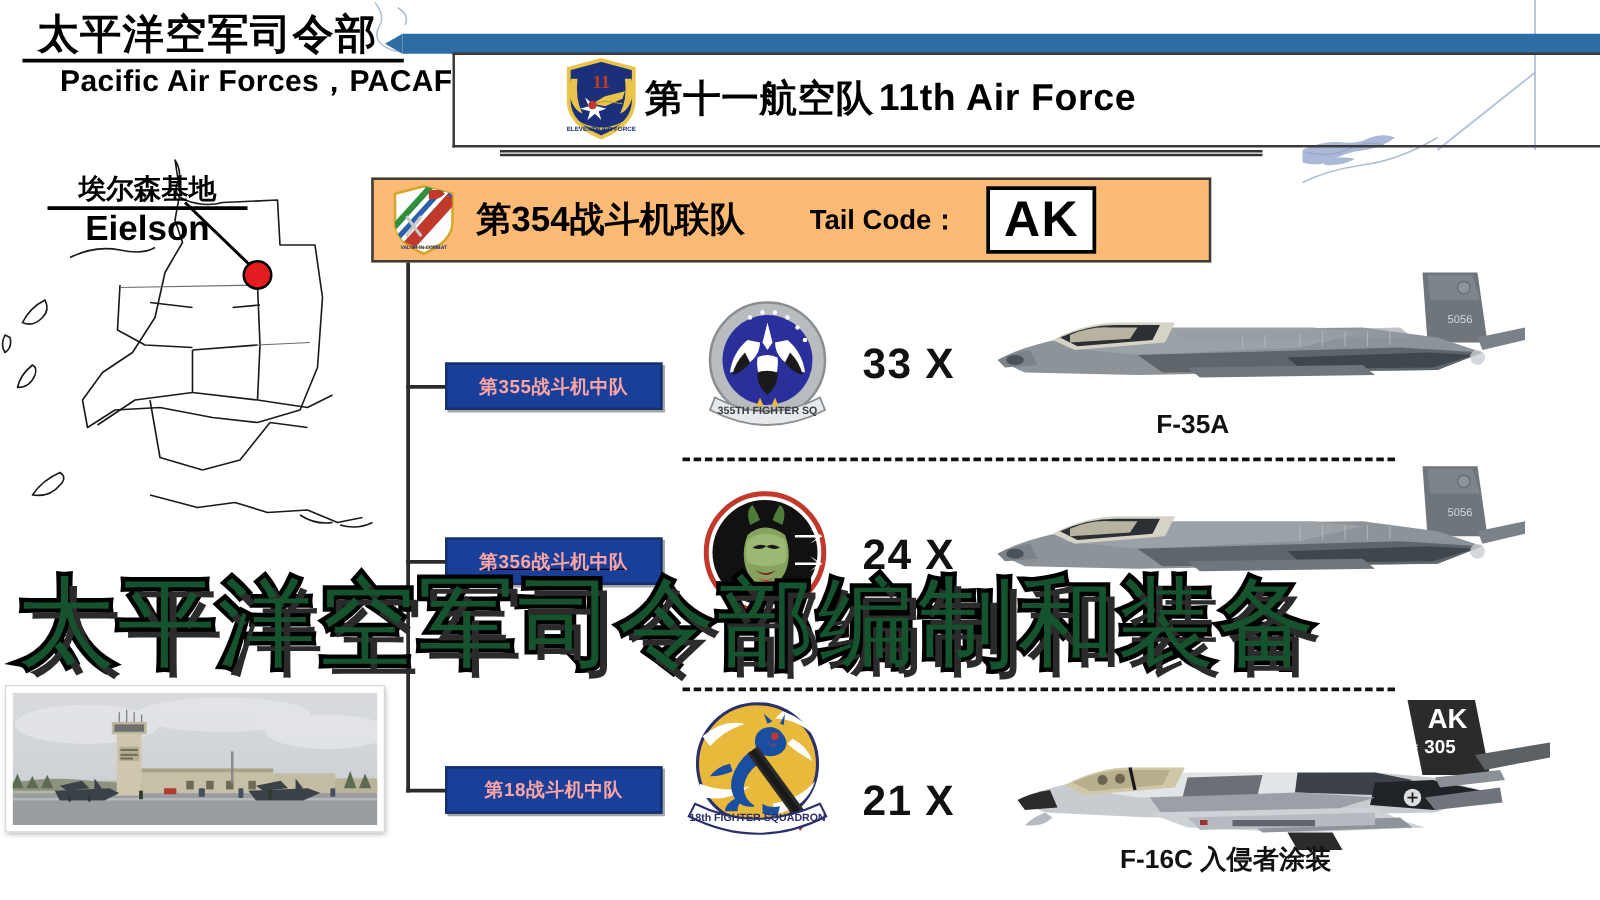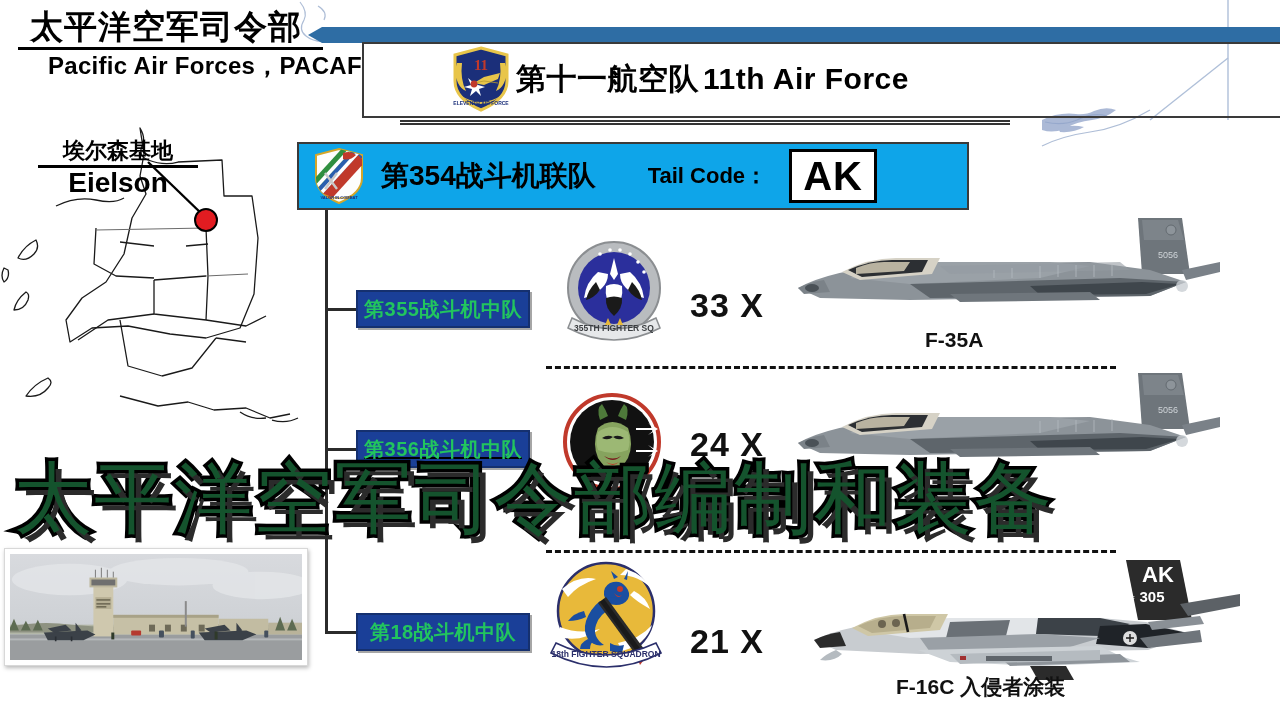--- a/index.html
+++ b/index.html
@@ -41,42 +41,42 @@
   
   .map-wrap { position:absolute; left:0px; top:120px; width:320px; height:330px; }
   .map-label { position:absolute; left:38px; top:18px; width:160px; text-align:center; }
   .map-cn { font-size:22px; font-weight:bold; color:#000; white-space:nowrap; line-height:26px;}
   .map-line { height:3px; background:#000; margin:1px 0 1px 0; }
   .map-en { font-size:28px; font-weight:bold; color:#000; line-height:28px; }
 
   
   .wing-box {
     position:absolute; left:297px; top:142px; width:672px; height:68px;
-    background:#0ea5e9; border:2px solid #3a3a3a;
+    background:#fdba74; border:2px solid #3a3a3a;
     display:flex; align-items:center; padding-left:14px; gap:16px;
   }
   .wing-name { font-size:28px; font-weight:bold; color:#000; white-space:nowrap; }
   .tailcode-lbl { font-size:22px; font-weight:bold; color:#000; margin-left:36px; white-space:nowrap; }
   .tailcode-box {
     width:88px; height:54px; border:3px solid #000; background:#fff;
     display:flex; align-items:center; justify-content:center; margin-left:6px;
   }
   .tailcode-val { font-size:40px; font-weight:bold; color:#000; letter-spacing:1px; line-height:40px;}
 
   
   .trunk { position:absolute; left:325px; top:210px; width:3px; height:424px; background:#2b2b2b; }
   .branch { position:absolute; width:33px; height:3px; background:#2b2b2b; }
 
   
   .sq-box {
     position:absolute; height:38px; background:#1a3f98; border:2px solid #15306f;
     display:flex; align-items:center; justify-content:center;
     box-shadow:2px 2px 0 rgba(0,0,0,.35);
   }
-  .sq-label { color:#22c55e; font-size:20px; font-weight:bold; white-space:nowrap; letter-spacing:.5px;}
+  .sq-label { color:#fca5a5; font-size:15px; font-weight:bold; white-space:nowrap; letter-spacing:.5px;}
 
   .count { position:absolute; font-size:34px; font-weight:bold; color:#111; letter-spacing:1px; }
   .ac-label { position:absolute; font-size:21px; font-weight:bold; color:#111; white-space:nowrap; }
   .dashline { position:absolute; height:0; border-top:3px dashed #111; }
 
   
   .photo {
     position:absolute; left:4px; top:548px; width:304px; height:118px;
     background:#fff; border:1px solid #d8d8d8; padding:5px;
     box-shadow:1px 2px 4px rgba(0,0,0,.28);
@@ -241,21 +241,21 @@
         <circle cx="52" cy="14" r="1.8"></circle>
       <circle cx="62" cy="14" r="1.8"></circle>
         <circle cx="72" cy="18" r="1.8"></circle>
       <circle cx="80" cy="26" r="1.8"></circle>
         <circle cx="86" cy="36" r="1.8"></circle>
     </g>
     <path d="M14 82 q42 22 84 0 l4 10 q-46 24 -92 0z" fill="#e6e8ea" stroke="#8b8e91" stroke-width="1.5"></path>
     <text x="56" y="95" font-size="8.5" font-weight="bold" fill="#3a3d40" text-anchor="middle">355TH FIGHTER SQ</text>
   </svg>
 
-  <div class="count" style="left:690px; top:286px;">33 X</div>
+  <div class="count" style="left:690px; top:272px;">33 X</div>
 
   <svg width="430" height="130" viewBox="0 0 430 130" style="position:absolute; left:790px; top:200px;">
     <g>
       <path d="M348 18 L392 18 L400 74 L352 74 Z" fill="#6e757b"></path>
       <path d="M352 20 L388 20 L394 40 L354 40 Z" fill="#7d848a"></path>
       <circle cx="381" cy="30" r="5" fill="#8d949a" stroke="#636a70" stroke-width="1"></circle>
       <text x="368" y="58" font-size="9" fill="#cfd4d8" font-family="Liberation Sans, sans-serif">5056</text>
       <path d="M392 70 L430 62 L430 72 L396 80 Z" fill="#7a8188"></path>
       <path d="M8 88 Q40 70 110 64 L300 62 L360 70 L396 82 L360 96 L120 100 L30 98 Z" fill="#8c9399"></path>
       <path d="M60 78 Q90 64 140 62 L260 62 L300 66 L250 78 L120 84 Z" fill="#9aa1a7"></path>

